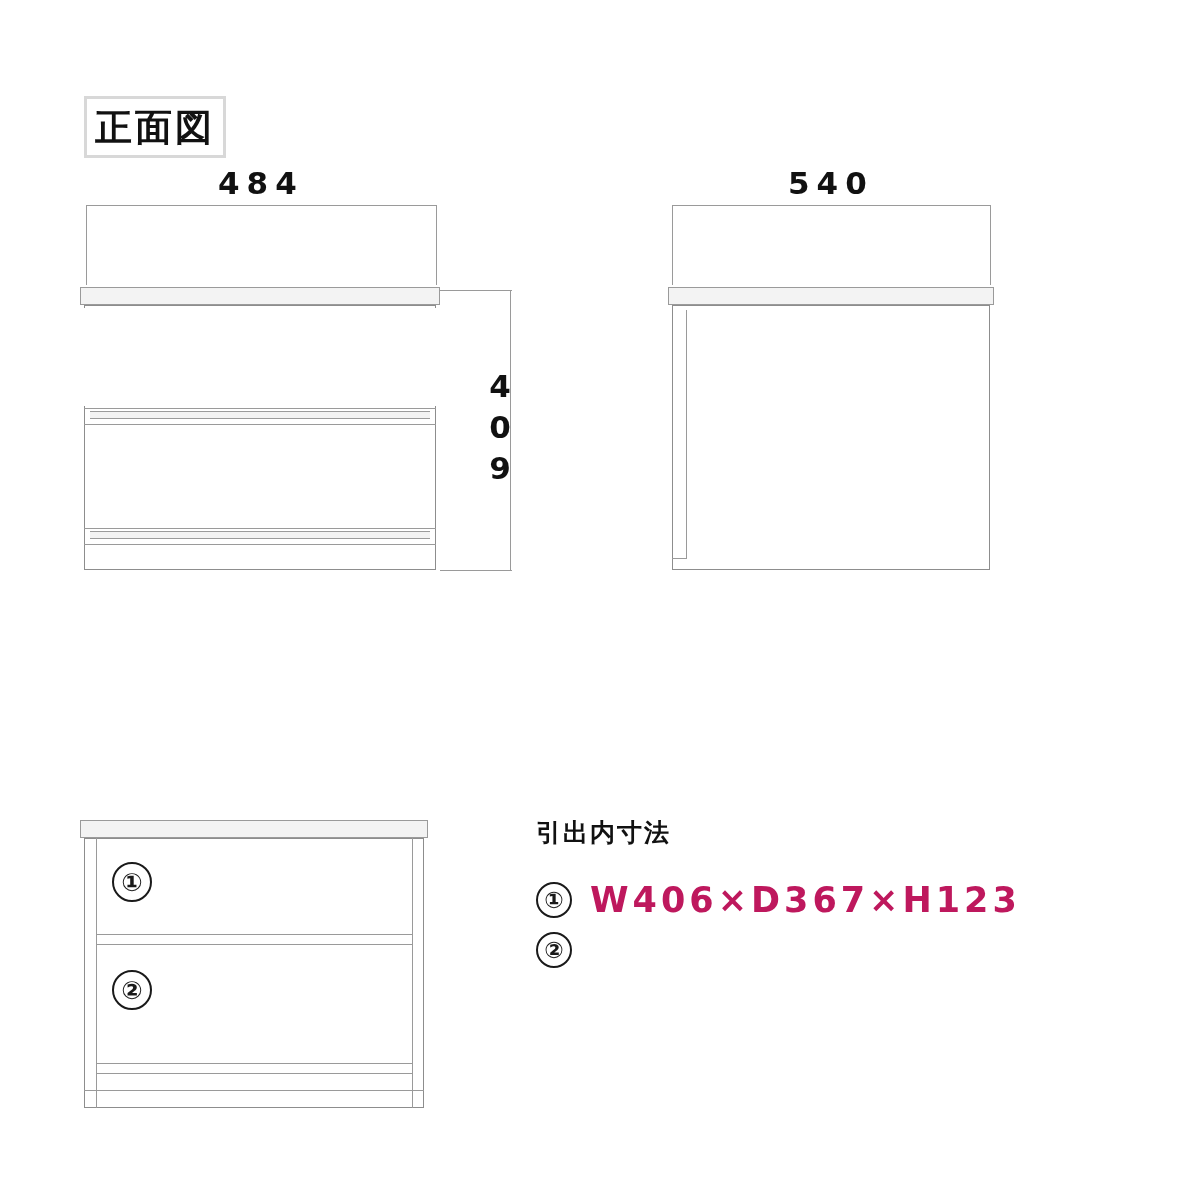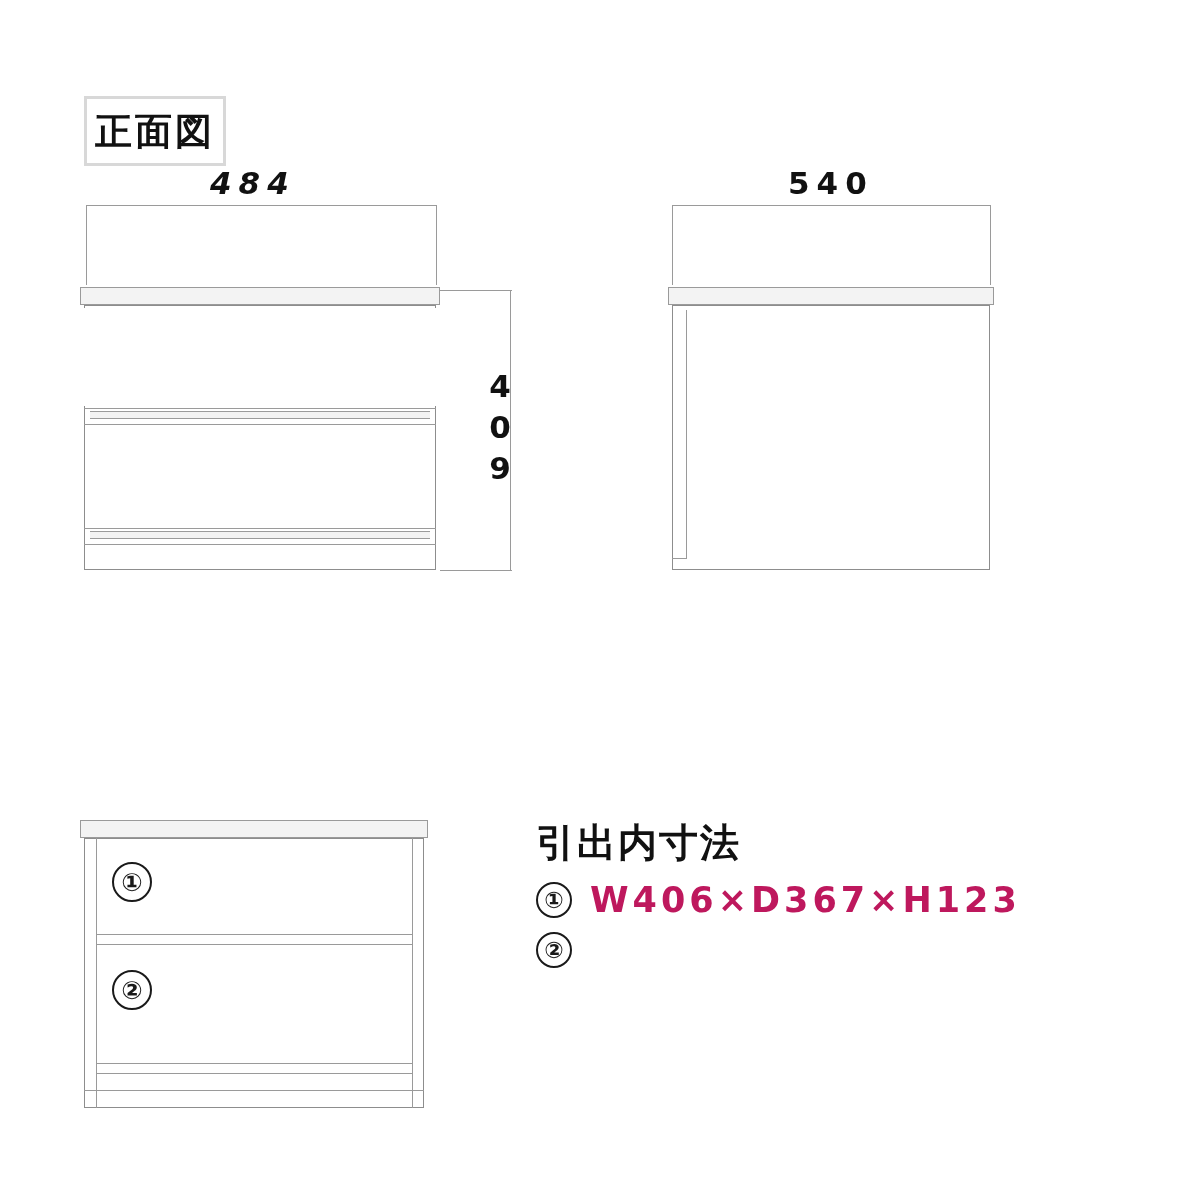--- a/index.html
+++ b/index.html
@@ -108,21 +108,21 @@
     font-size: 25px;
     font-weight: 600;
     line-height: 1;
     background: #ffffff;
     box-sizing: border-box;
   }
 
   
   .spec-head {
     position: absolute;
-    font-size: 39px;
+    font-size: 25px;
     font-weight: 600;
     letter-spacing: 2px;
     color: #111111;
     white-space: nowrap;
   }
   .spec-row {
     position: absolute;
     display: flex;
     align-items: center;
     gap: 18px;
@@ -145,25 +145,25 @@
     font-weight: 700;
     letter-spacing: 4px;
     color: #be185d;
   }
 </style>
 </head>
 <body>
 
 <div class="stage">
 
-  <div class="plate" style="left:84px; top:96px; width:142px; height:70px;">
+  <div class="plate" style="left:84px; top:96px; width:142px; height:62px;">
     <span>正面図</span>
   </div>
 
-  <div class="dim-text" style="left:210px; top:165px;font-style:italic;">484</div>
+  <div class="dim-text" style="left:218px; top:165px;">484</div>
   <div class="hline" style="left:86px; top:205px; width:350px;"></div>
   <div class="vline" style="left:86px; top:205px; height:80px;"></div>
   <div class="vline" style="left:436px; top:205px; height:80px;"></div>
 
   <div class="dim-text vertical" style="left:482px; top:368px;">409</div>
   <div class="vline" style="left:510px; top:290px; height:280px;"></div>
   <div class="hline" style="left:440px; top:290px; width:72px;"></div>
   <div class="hline" style="left:440px; top:570px; width:72px;"></div>
 
   <div class="band" style="left:80px; top:287px; width:360px; height:18px;"></div>

